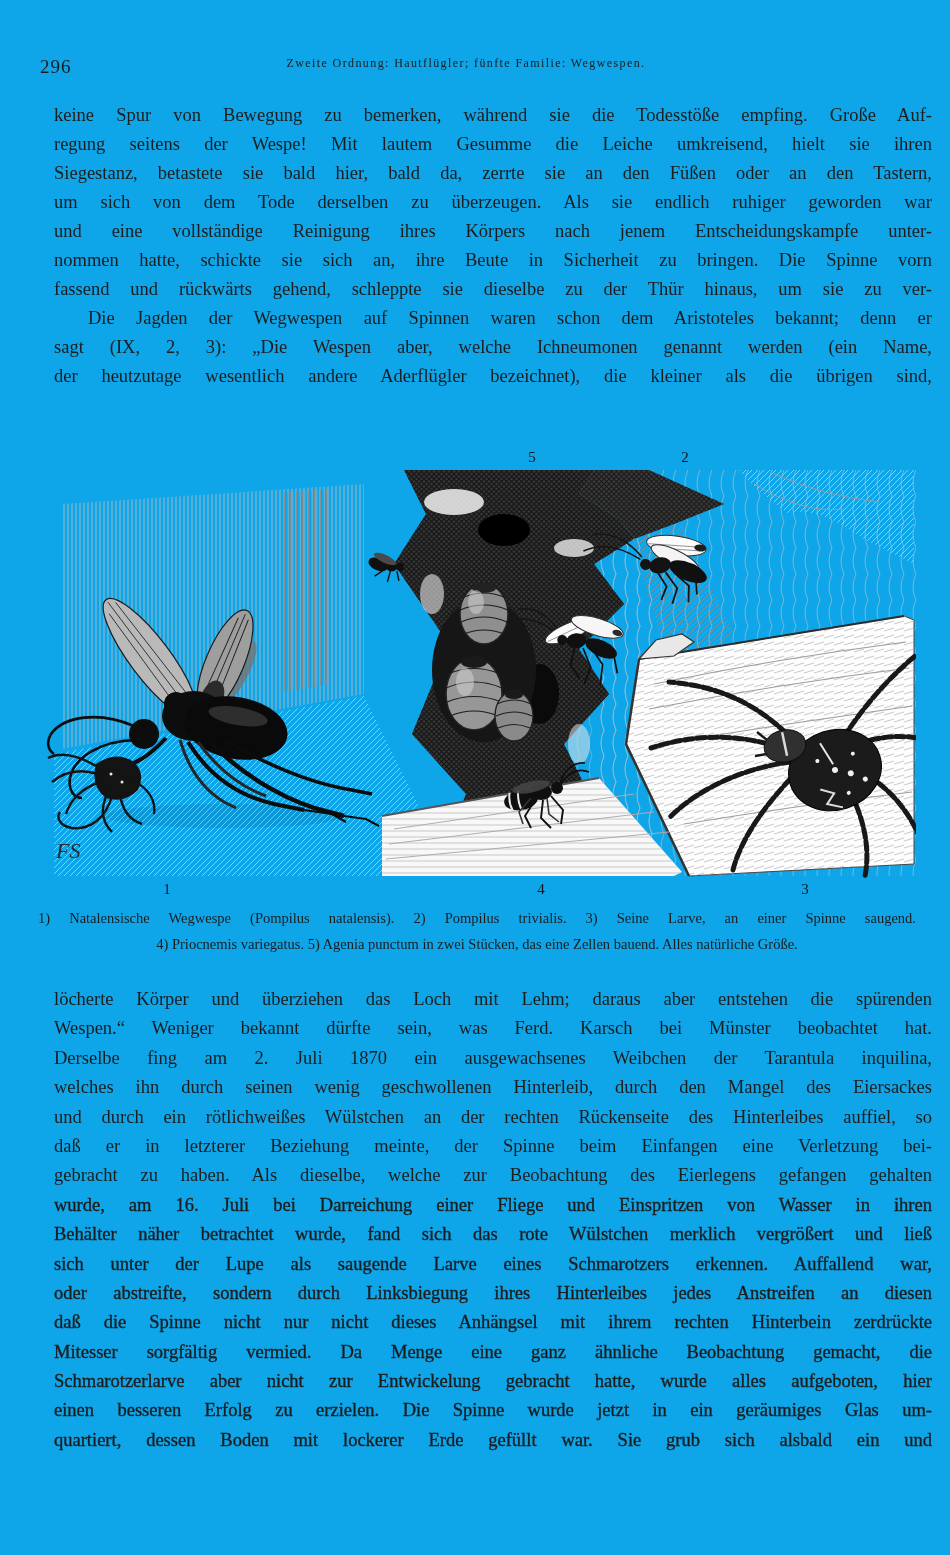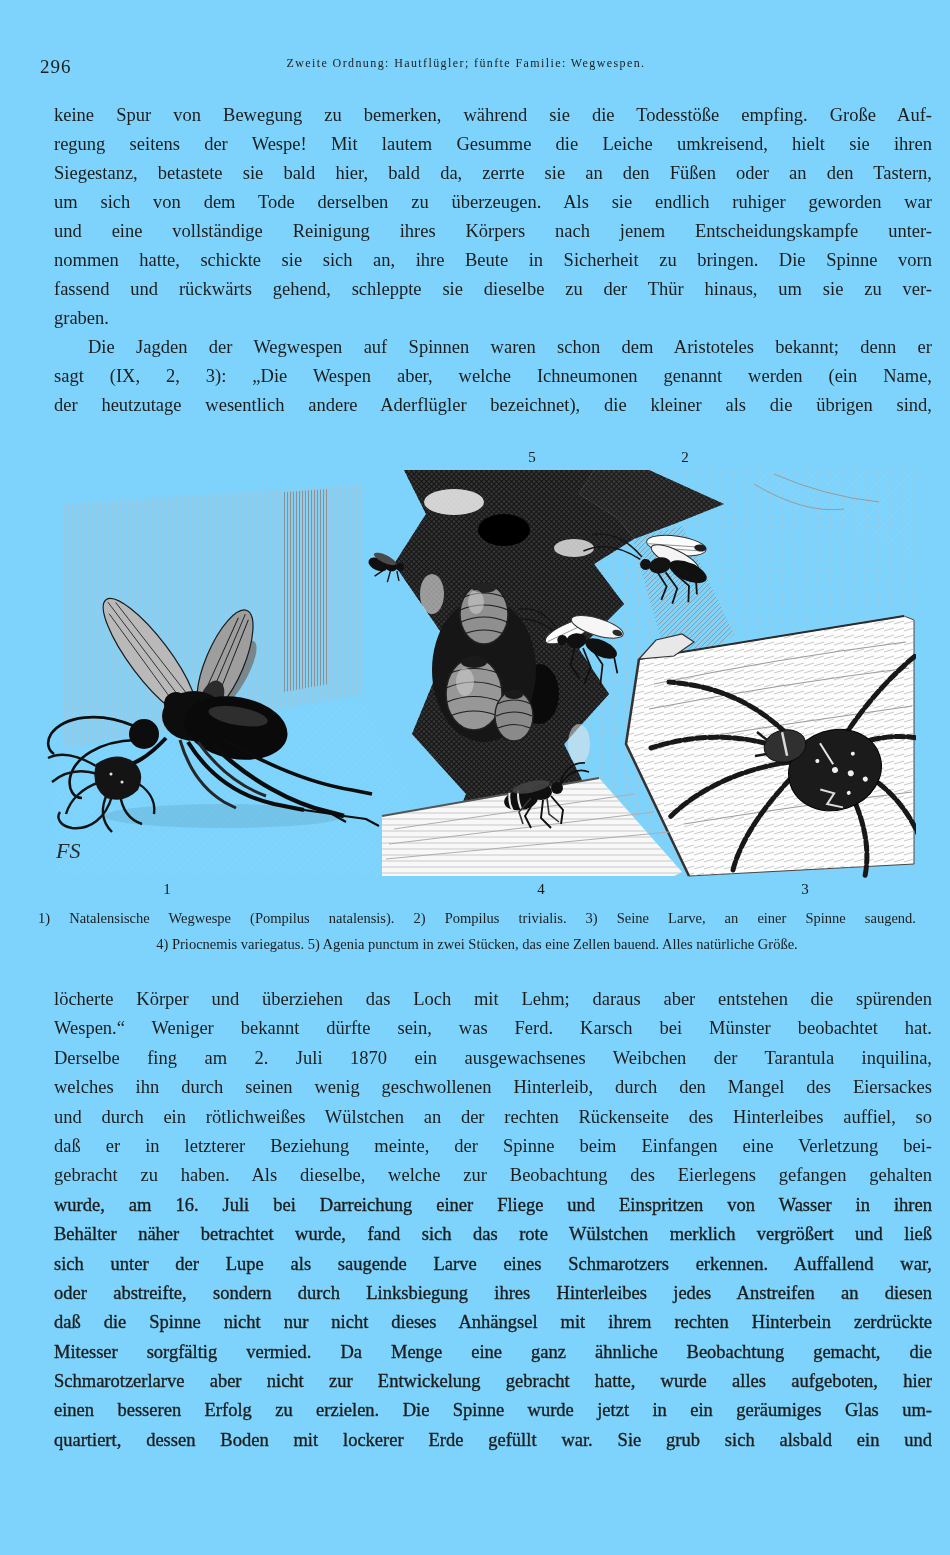--- a/index.html
+++ b/index.html
@@ -1,16 +1,16 @@
 <!DOCTYPE html>
 <html><head>
 <meta charset="utf-8">
 <style>
   html,body{margin:0;padding:0;background:#e8e8e8;}
-  .page{position:relative;width:950px;height:1555px;background:#7dd3fc;overflow:hidden;
+  .page{position:relative;width:950px;height:1555px;background:#0ea5e9;overflow:hidden;
         font-family:"Liberation Serif",serif;color:#1d1d1d;}
   .hdr{position:absolute;top:54px;left:38px;width:878px;height:28px;}
   .pgnum{position:absolute;left:2px;top:2px;font-size:19px;letter-spacing:1px;}
   .rtitle{text-align:center;font-size:12px;letter-spacing:1.4px;padding:2px 30px 0 8px;}
   .tb{position:absolute;left:38px;width:878px;margin-left:16px;}
   #block-top{top:101px;}
   #block-bottom{top:985px;}
   .ln{position:relative;height:29px;line-height:29px;font-size:18.5px;
       text-align:justify;text-align-last:justify;overflow:hidden;}
   #block-bottom .ln{height:29.4px;line-height:29.4px;}
@@ -35,21 +35,20 @@
   </div>
 
   <div class="tb" id="block-top">
     <div class="ln">keine Spur von Bewegung zu bemerken, während sie die Todesstöße empfing.  Große Auf-</div>
     <div class="ln">regung seitens der Wespe!  Mit lautem Gesumme die Leiche umkreisend, hielt sie ihren</div>
     <div class="ln">Siegestanz, betastete sie bald hier, bald da, zerrte sie an den Füßen oder an den Tastern,</div>
     <div class="ln">um sich von dem Tode derselben zu überzeugen.  Als sie endlich ruhiger geworden war</div>
     <div class="ln">und eine vollständige Reinigung ihres Körpers nach jenem Entscheidungskampfe unter-</div>
     <div class="ln">nommen hatte, schickte sie sich an, ihre Beute in Sicherheit zu bringen.  Die Spinne vorn</div>
     <div class="ln">fassend und rückwärts gehend, schleppte sie dieselbe zu der Thür hinaus, um sie zu ver-</div>
-    <div class="ln plain">graben.</div>
     <div class="ln indent">Die Jagden der Wegwespen auf Spinnen waren schon dem Aristoteles bekannt; denn er</div>
     <div class="ln">sagt (IX, 2, 3): „Die Wespen aber, welche Ichneumonen genannt werden (ein Name,</div>
     <div class="ln">der heutzutage wesentlich andere Aderflügler bezeichnet), die kleiner als die übrigen sind,</div>
   </div>
 
   <div class="fig">
     <svg width="882" height="458" viewBox="0 0 882 458">
       <defs>
         <pattern id="pvert" width="4" height="4" patternUnits="userSpaceOnUse">
           <path d="M2 0V4" stroke="#bcbcbc" stroke-width="0.9"></path>

